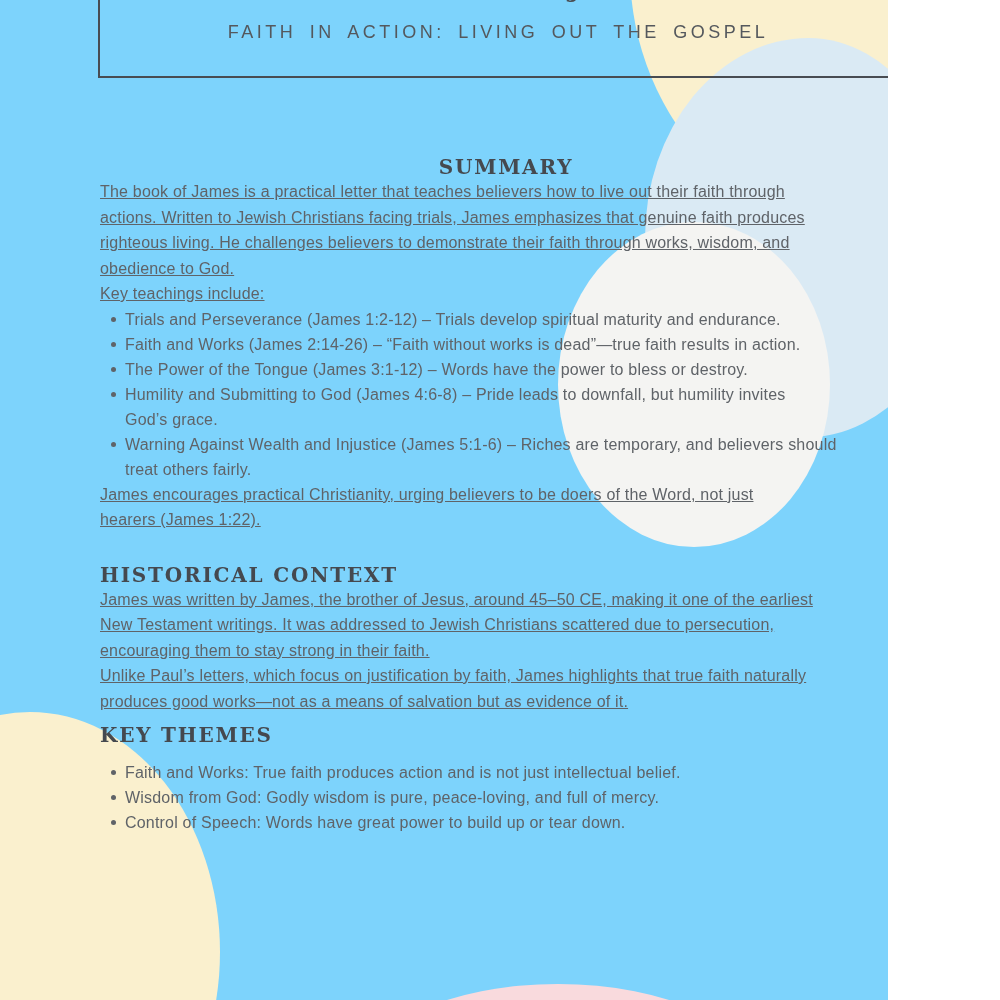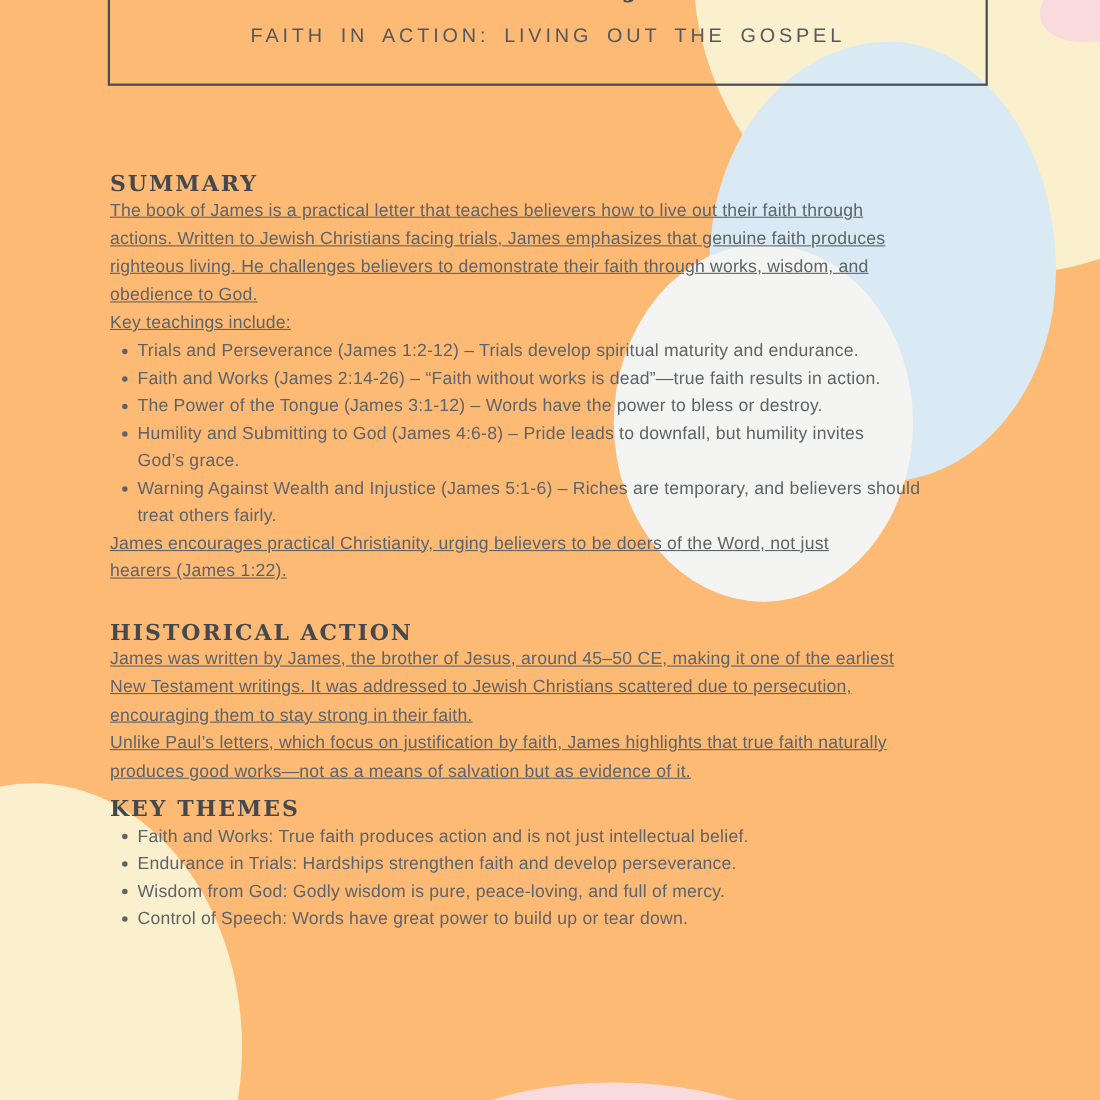--- a/index.html
+++ b/index.html
@@ -1,19 +1,19 @@
 <!DOCTYPE html>
 <html><head>
 <meta charset="utf-8">
 <style>
   html,body{margin:0;padding:0;}
   body{font-family:"Liberation Sans",sans-serif;}
   .page{
-    position:relative;width:1000px;height:1000px;overflow:hidden;
-    background:#fdba74;
+    position:relative;width:888px;height:1000px;overflow:hidden;
+    background:#7dd3fc;
   }
   
   .decor{position:absolute;inset:0;z-index:0;}
   .blob{position:absolute;border-radius:50%;}
   .blob-yellow-tr{left:630px;top:-310px;width:560px;height:560px;}
   .blob-pink-tr{left:943px;top:-38px;width:135px;height:72px;transform:rotate(-18deg);}
   .blob-blue-tr{left:645px;top:38px;width:315px;height:400px;
     border-radius:52% 48% 50% 50% / 50% 52% 48% 50%;}
   .blob-carve{left:558px;top:222px;width:272px;height:325px;}
   .blob-yellow-bl{left:-160px;top:712px;width:380px;height:480px;}
@@ -38,29 +38,29 @@
   
   .content{
     position:absolute;z-index:1;left:100px;top:0;width:812px;
     color:#5f6368;font-size:16px;line-height:25.5px;letter-spacing:0.2px;
   }
   .content p{margin:0;white-space:pre-line;text-decoration:underline;}
   h2{
     margin:0;font-family:"DejaVu Serif",serif;font-weight:bold;
     font-size:20px;line-height:24px;letter-spacing:1.8px;color:#45494f;
   }
-  .mt-summary{margin-top:155px;}
+  .mt-summary{margin-top:155px;text-align:center;}
   .mt-p1{margin-top:23px;}
   .mt-intro{margin-top:13px;}
   .mt-p2{margin-top:6px;}
   .mt-hist{margin-top:30px;}
   .mt-p3{margin-top:16px;}
   .mt-p4{margin-top:15px;}
   .mt-themes{margin-top:9px;}
-  .mt-ul2{margin-top:1px;}
+  .mt-ul2{margin-top:13px;}
   .mt-p5{margin-top:12px;}
   ul{margin:0;padding:0;list-style:none;line-height:25px;}
   li{position:relative;padding-left:25px;white-space:pre-line;}
   li::before{
     content:"";position:absolute;left:11px;top:10px;width:5px;height:5px;
     border-radius:50%;background:#5f6368;
   }
 </style>
 </head>
 <body>
@@ -94,29 +94,28 @@
       <li>Faith and Works (James 2:14-26) – “Faith without works is dead”—true faith results in action.</li>
       <li>The Power of the Tongue (James 3:1-12) – Words have the power to bless or destroy.</li>
       <li>Humility and Submitting to God (James 4:6-8) – Pride leads to downfall, but humility invites
 God’s grace.</li>
       <li>Warning Against Wealth and Injustice (James 5:1-6) – Riches are temporary, and believers should
 treat others fairly.</li>
     </ul>
     <p class="mt-p2">James encourages practical Christianity, urging believers to be doers of the Word, not just
 hearers (James 1:22).</p>
 
-    <h2 class="mt-hist">HISTORICAL ACTION</h2>
+    <h2 class="mt-hist">HISTORICAL CONTEXT</h2>
     <p class="mt-p3">James was written by James, the brother of Jesus, around 45–50 CE, making it one of the earliest
 New Testament writings. It was addressed to Jewish Christians scattered due to persecution,
 encouraging them to stay strong in their faith.</p>
     <p class="mt-p4">Unlike Paul’s letters, which focus on justification by faith, James highlights that true faith naturally
 produces good works—not as a means of salvation but as evidence of it.</p>
 
     <h2 class="mt-themes">KEY THEMES</h2>
     <ul class="mt-ul2">
       <li>Faith and Works: True faith produces action and is not just intellectual belief.</li>
-      <li>Endurance in Trials: Hardships strengthen faith and develop perseverance.</li>
       <li>Wisdom from God: Godly wisdom is pure, peace-loving, and full of mercy.</li>
       <li>Control of Speech: Words have great power to build up or tear down.</li>
     </ul>
 
   </div>
 </div>
 
 </body></html>

